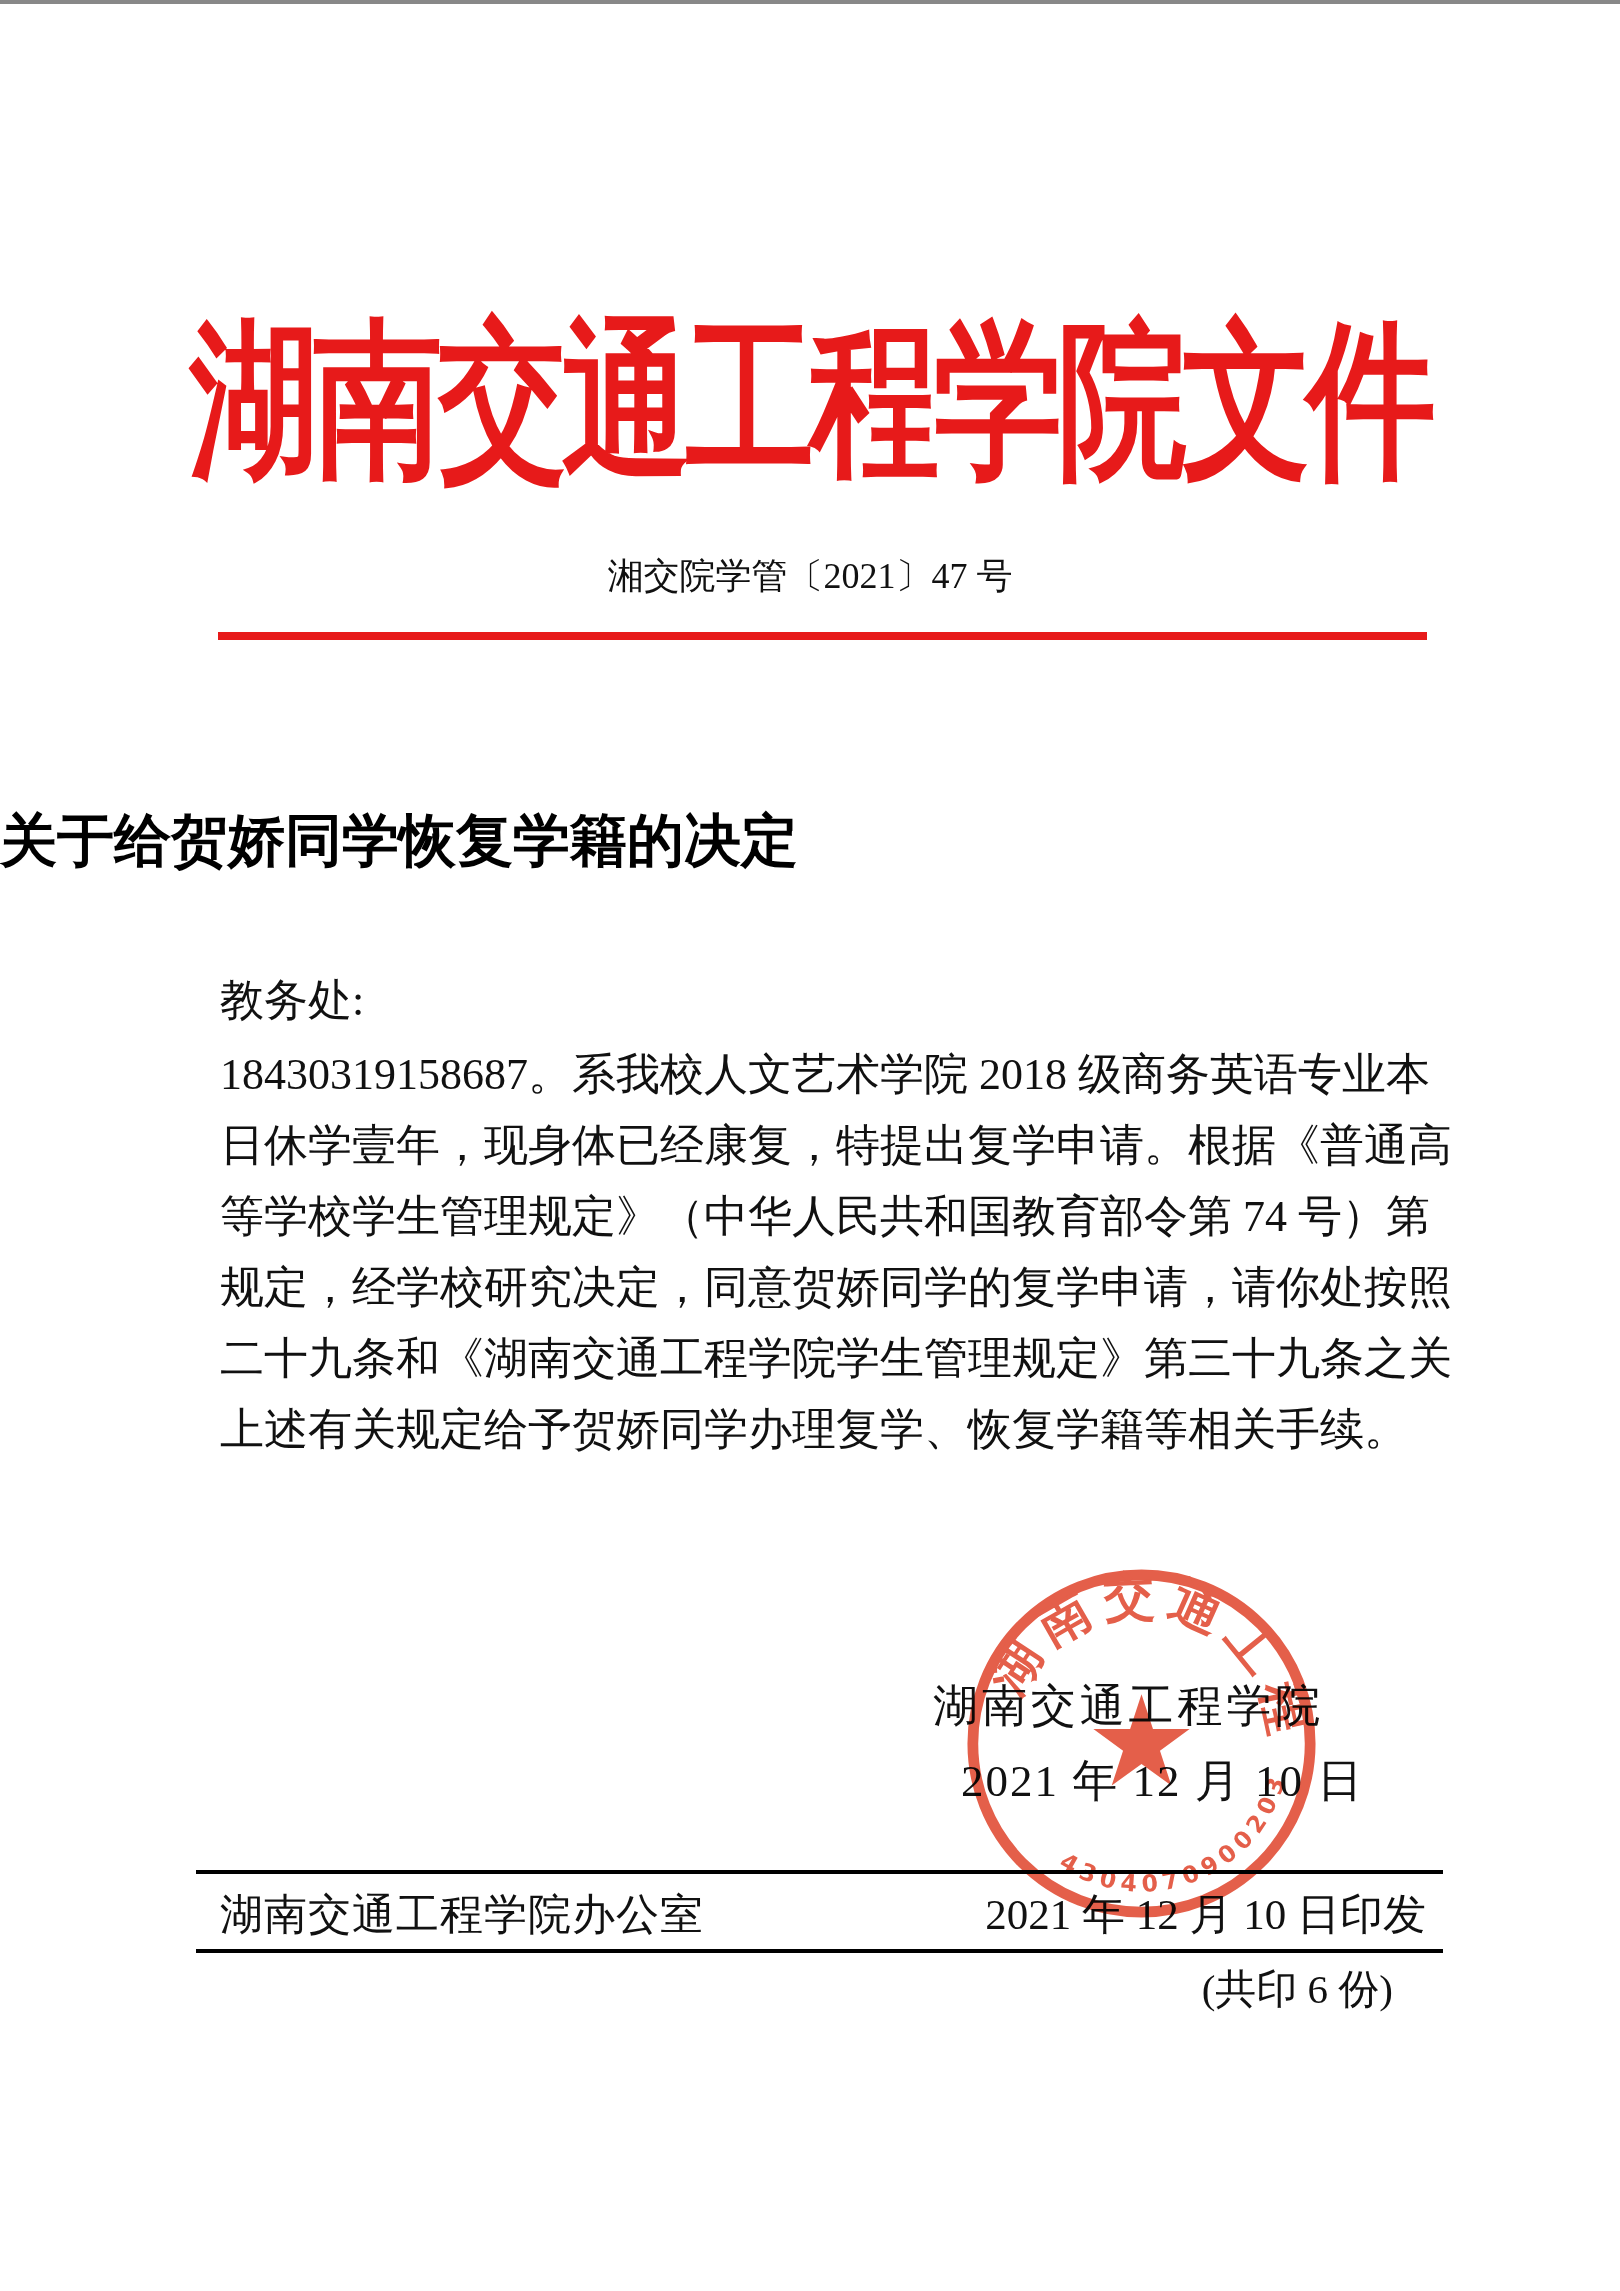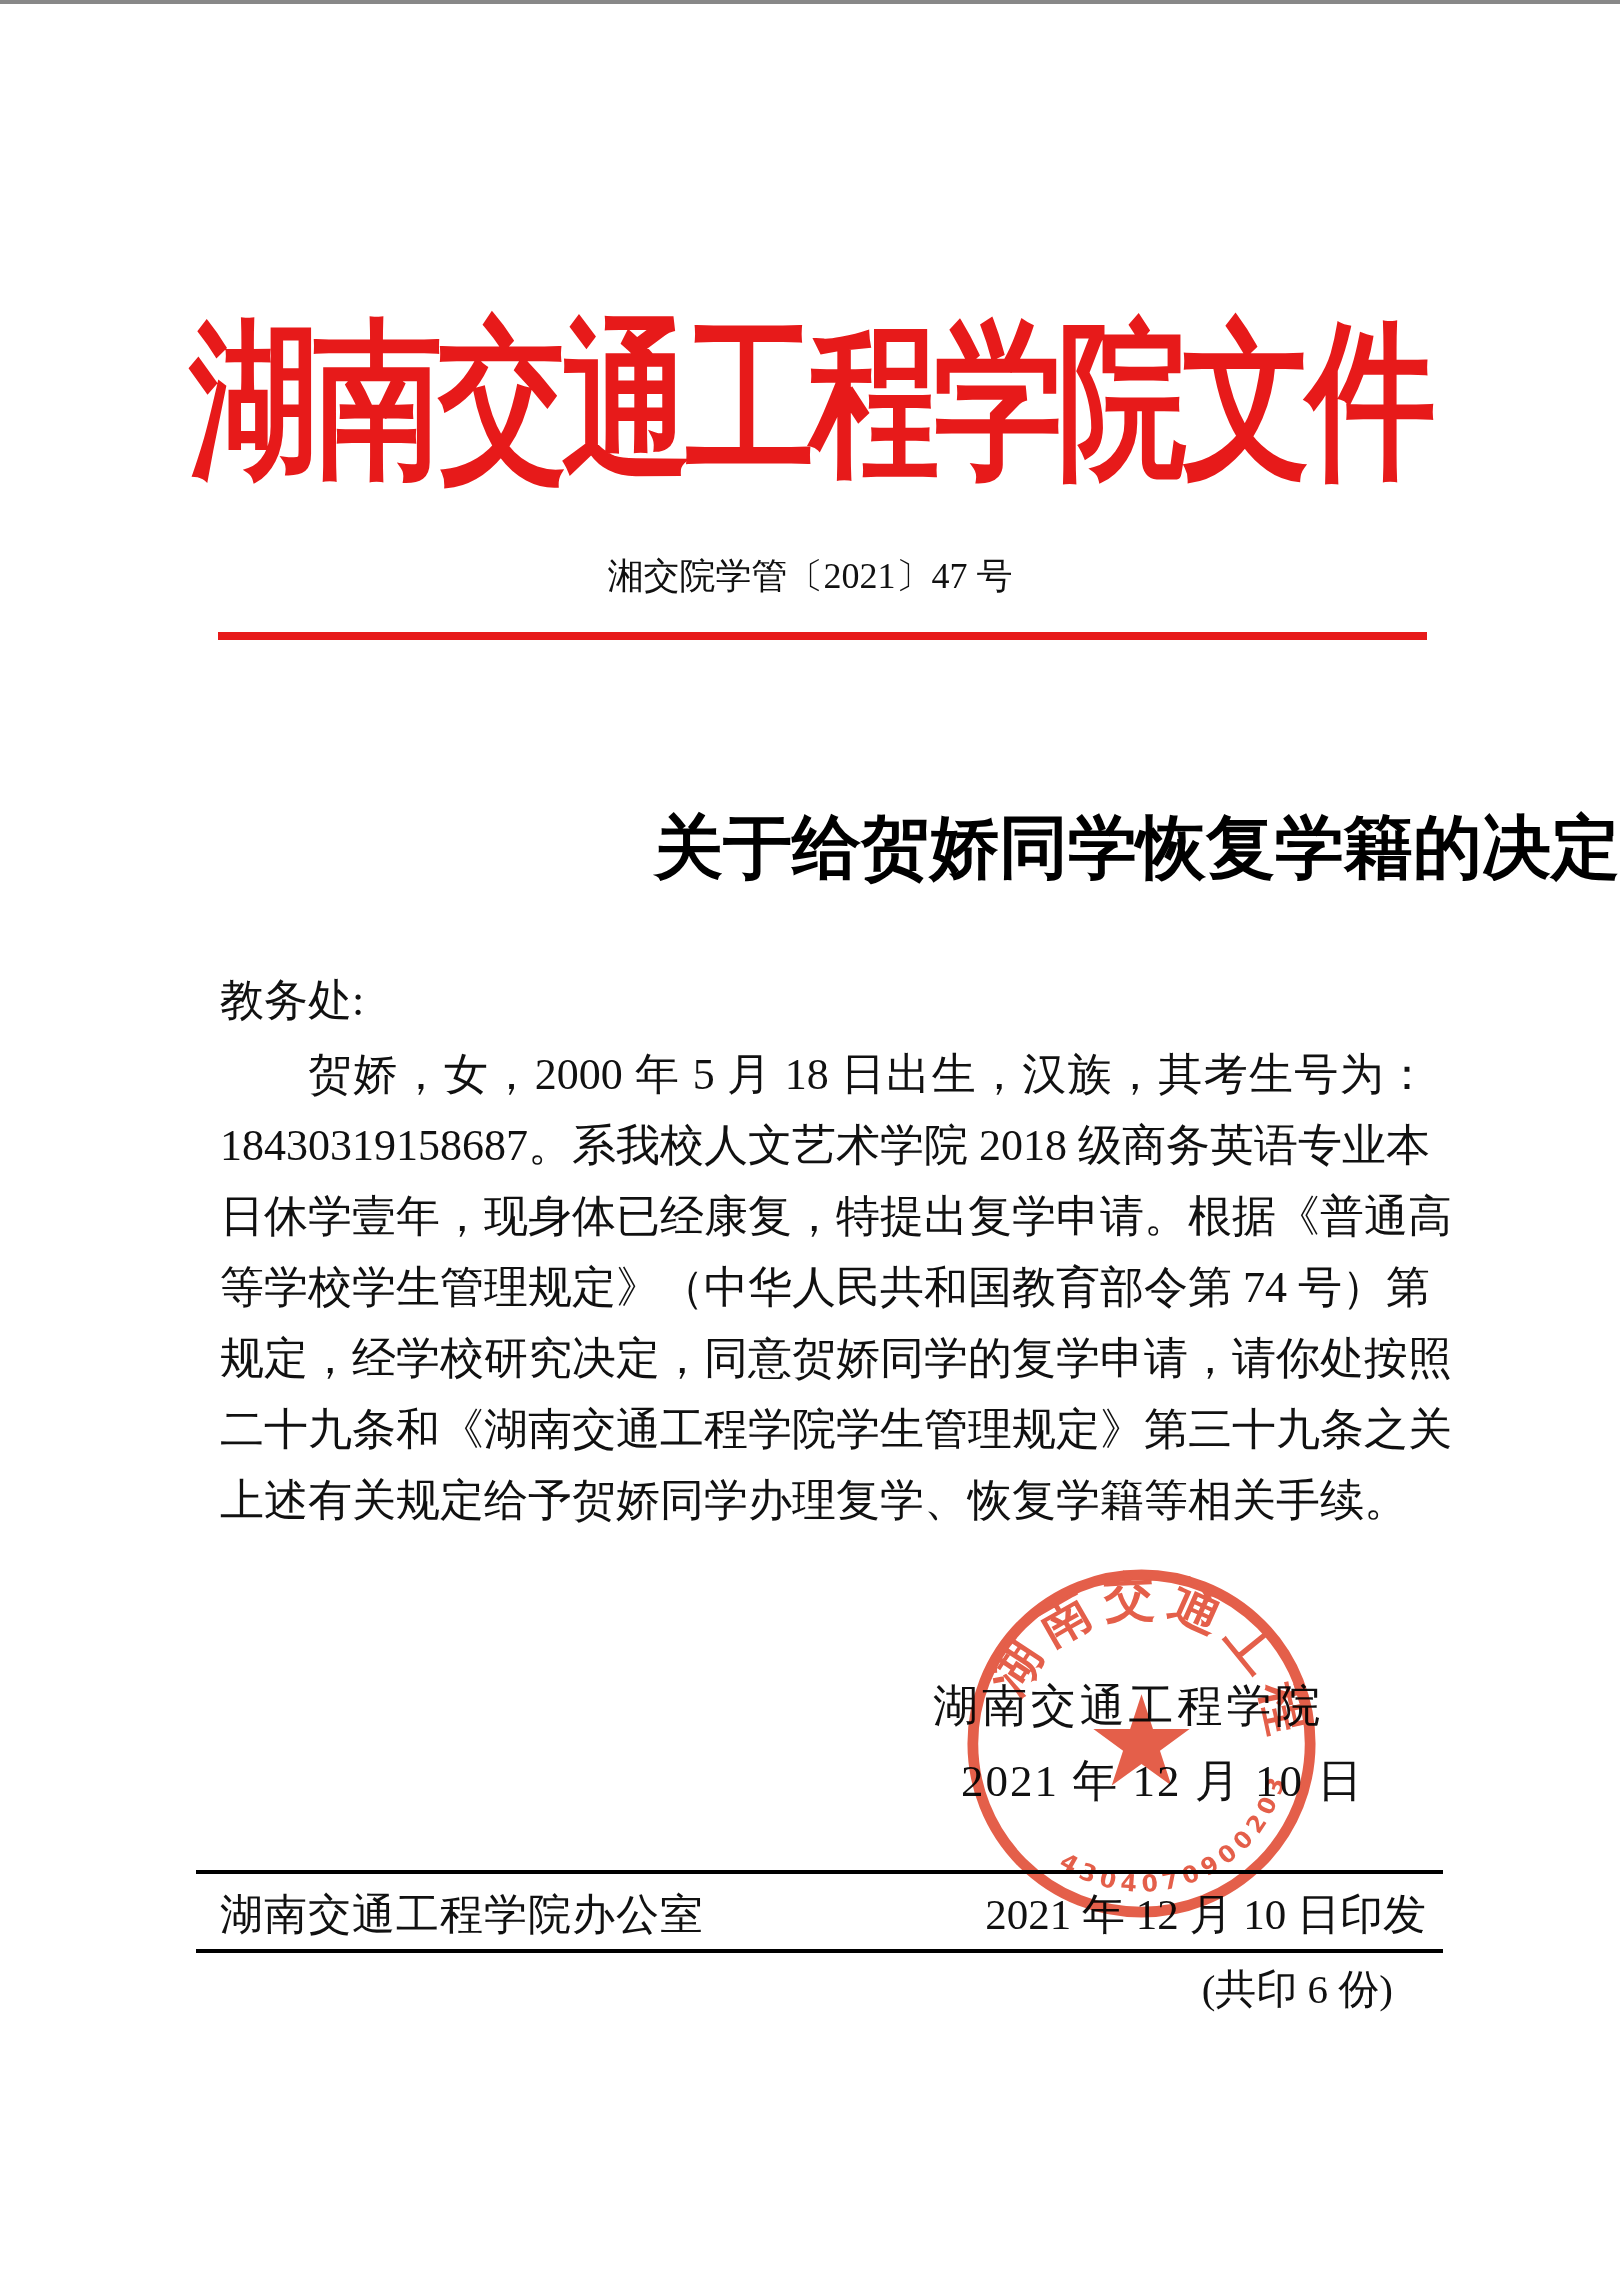--- a/index.html
+++ b/index.html
@@ -26,21 +26,21 @@
     position:absolute;left:0;top:549px;width:100%;
     text-align:center;font-size:36px;line-height:1.3;color:#111;
   }
   .red-rule{
     position:absolute;left:218px;top:628px;width:1209px;height:7.8px;
     background:#e71a1a;
   }
   
   .doc-title{
     position:absolute;left:0;top:800px;width:100%;
-    text-align:right;font-size:69px;font-weight:bold;line-height:1.3;color:#000;
+    text-align:left;font-size:57px;font-weight:bold;line-height:1.3;color:#000;
   }
   
   .salutation{
     position:absolute;left:220px;top:966px;
     font-size:44px;line-height:1.4;color:#111;
   }
   .body-lines{
     position:absolute;left:220px;top:1035px;width:1209px;
     font-size:44px;line-height:71px;color:#111;
   }
@@ -87,21 +87,20 @@
 
   <div class="doc-number">湘交院学管〔2021〕47 号</div>
 
   <div class="red-rule"></div>
 
   <div class="doc-title">关于给贺娇同学恢复学籍的决定</div>
 
   <div class="salutation">教务处:</div>
 
   <div class="body-lines">
-    <div class="body-line first">贺娇，女，2000 年 5 月 18 日出生，汉族，其考生号为：</div>
     <div class="body-line">18430319158687。系我校人文艺术学院 2018 级商务英语专业本</div>
     <div class="body-line">日休学壹年，现身体已经康复，特提出复学申请。根据《普通高</div>
     <div class="body-line">等学校学生管理规定》（中华人民共和国教育部令第 74 号）第</div>
     <div class="body-line">规定，经学校研究决定，同意贺娇同学的复学申请，请你处按照</div>
     <div class="body-line">二十九条和《湖南交通工程学院学生管理规定》第三十九条之关</div>
     <div class="body-line last">上述有关规定给予贺娇同学办理复学、恢复学籍等相关手续。</div>
   </div>
 
   <div class="sig-org">湖南交通工程学院</div>
   <div class="sig-date">2021 年 12 月 10 日</div>

